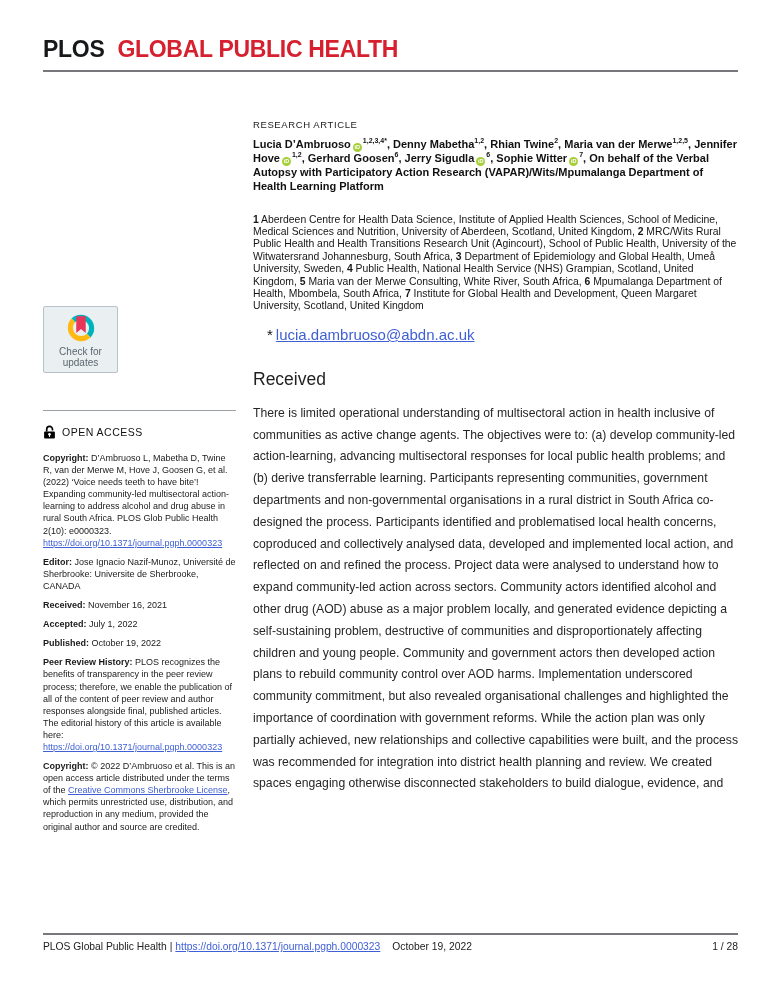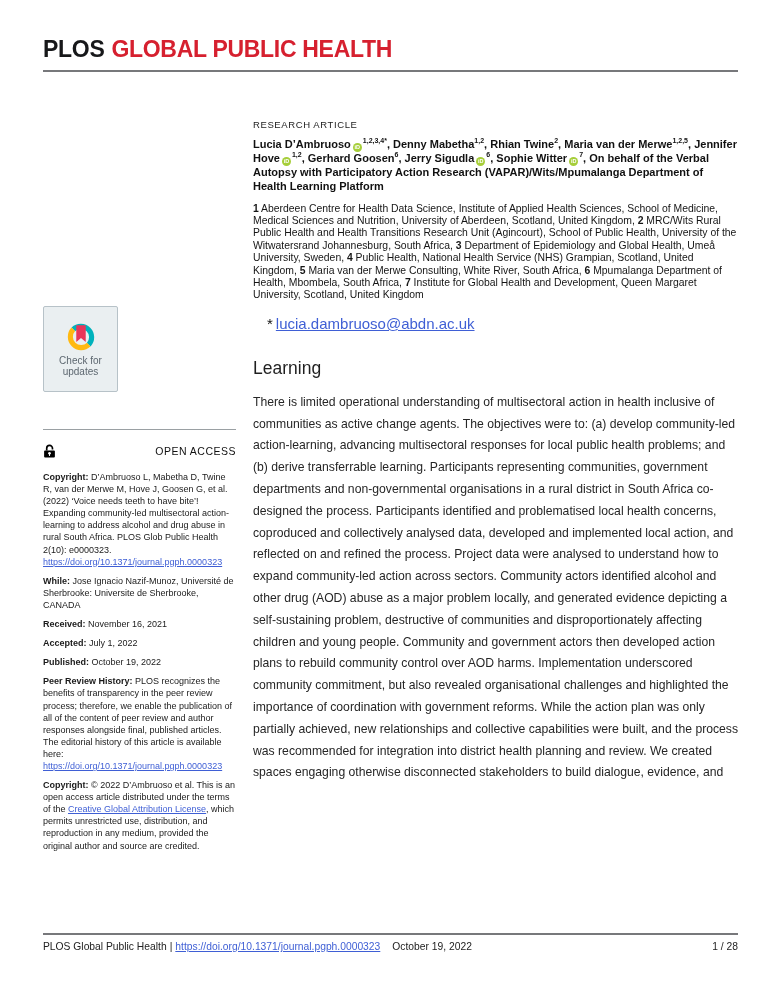--- a/index.html
+++ b/index.html
@@ -4,45 +4,45 @@
 <style>
   * { margin:0; padding:0; box-sizing:border-box; }
   html,body { background:#ffffff; }
   body { font-family:"Liberation Sans", sans-serif; color:#1a1a1a; }
   .page { position:relative; width:773px; height:1000px; background:#fff; overflow:hidden; }
 
   a { color:var(--link-blue,#3f5fd5); text-decoration:underline; text-decoration-thickness:1px; }
 
   
   .header { position:absolute; left:43px; top:36px; font-size:23px; font-weight:700; letter-spacing:-0.3px; white-space:nowrap; }
-  .logo-plos { color:#17181a; margin-right:7px; }
+  .logo-plos { color:#17181a; margin-right:13px; }
   .logo-journal { color:var(--accent-red,#d6202f); }
   .header-rule { position:absolute; left:43px; top:70px; width:695px; height:2px; background:#77787b; }
 
   
   .sidebar { position:absolute; left:43px; top:306px; width:193px; }
-  .crossmark { width:75px; height:86px; background:#eaeff1; border:1px solid #b7c2c8; border-radius:2px;
+  .crossmark { width:75px; height:67px; background:#eaeff1; border:1px solid #b7c2c8; border-radius:2px;
                display:flex; flex-direction:column; align-items:center; justify-content:center; cursor:pointer; }
   .cm-text { font-size:10px; line-height:11px; color:#5d6770; text-align:center; margin-top:2px; }
   .sb-rule { margin-top:37px; width:193px; height:1px; background:#9aa0a3; }
-  .open-access { margin-top:14px; display:flex; align-items:center; font-size:10.5px; letter-spacing:0.5px; color:#111;justify-content:space-between; }
+  .open-access { margin-top:14px; display:flex; align-items:center; gap:6px; font-size:10.5px; letter-spacing:0.5px; color:#111; }
   .sb-sections { margin-top:13px; font-size:9px; line-height:12.1px; color:#1a1a1a; }
   .sb-sec { margin-bottom:7px; }
   .sb-sec b { font-weight:700; }
 
   
   .main { position:absolute; left:253px; top:119px; width:486px; }
   .kicker { font-size:9.5px; letter-spacing:0.6px; color:#1c1c1c; }
   .title { margin-top:8px; font-size:23px; line-height:30px; font-weight:400; color:#333; letter-spacing:-0.1px; }
   .authors { margin-top:8px; font-size:11px; font-weight:700; line-height:13.8px; color:#111; }
   .authors sup { font-size:7px; line-height:0; }
   .orcid { display:inline-block; width:9px; height:9px; border-radius:50%; background:var(--orcid-green,#a6ce39);
            color:#fff; font-size:5.5px; font-weight:700; text-align:center; line-height:9.5px; vertical-align:-1px;
            margin:0 1px 0 2px; cursor:pointer; }
-  .affils { margin-top:9px; font-size:10.4px; line-height:12.4px; color:#151515; }
+  .affils { margin-top:20px; font-size:10.4px; line-height:12.4px; color:#151515; }
   .affils b { font-weight:700; }
   .email-line { margin-top:13px; font-size:15px;margin-left:14px; }
   .star { color:#111; margin-right:3px; }
   .abs-h { margin-top:26px; font-size:17.5px; font-weight:400; color:#1f1f1f; }
   .abs-p { margin-top:13px; font-size:12.2px; line-height:21.8px; color:#262626; max-height:396px; overflow:hidden; }
 
   
   .footer-rule { position:absolute; left:43px; top:933px; width:695px; height:1.5px; background:#77787b; }
   .footer { position:absolute; left:43px; top:941px; width:695px; font-size:10.3px; color:#222; display:flex; align-items:baseline; white-space:nowrap; }
   .footer .sep { margin:0 3px; }
@@ -80,37 +80,37 @@
         <path d="M4 7 V4.6 a3.1 3.1 0 0 1 6.2 0 V6" fill="none" stroke="#000" stroke-width="1.8"></path>
         <rect x="1.2" y="7" width="11.6" height="7.4" rx="1" fill="#000"></rect>
         <circle cx="7" cy="10" r="1.4" fill="#fff"></circle>
         <rect x="6.45" y="10.6" width="1.1" height="2.2" fill="#fff"></rect>
       </svg>
       <span>OPEN ACCESS</span>
     </div>
 
     <div class="sb-sections">
         <div class="sb-sec"><b>Copyright:</b> D’Ambruoso L, Mabetha D, Twine R, van der Merwe M, Hove J, Goosen G, et al. (2022) ‘Voice needs teeth to have bite’! Expanding community-led multisectoral action-learning to address alcohol and drug abuse in rural South Africa. PLOS Glob Public Health 2(10): e0000323. <a href="#">https://doi.org/10.1371/journal.pgph.0000323</a></div>
-        <div class="sb-sec"><b>While:</b> Jose Ignacio Nazif-Munoz, Université de Sherbrooke: Universite de Sherbrooke, CANADA</div>
+        <div class="sb-sec"><b>Editor:</b> Jose Ignacio Nazif-Munoz, Université de Sherbrooke: Universite de Sherbrooke, CANADA</div>
         <div class="sb-sec"><b>Received:</b> November 16, 2021</div>
         <div class="sb-sec"><b>Accepted:</b> July 1, 2022</div>
         <div class="sb-sec"><b>Published:</b> October 19, 2022</div>
         <div class="sb-sec"><b>Peer Review History:</b> PLOS recognizes the benefits of transparency in the peer review process; therefore, we enable the publication of all of the content of peer review and author responses alongside final, published articles. The editorial history of this article is available here: <a href="#">https://doi.org/10.1371/journal.pgph.0000323</a></div>
-        <div class="sb-sec"><b>Copyright:</b> © 2022 D’Ambruoso et al. This is an open access article distributed under the terms of the <a href="#">Creative Global Attribution License</a>, which permits unrestricted use, distribution, and reproduction in any medium, provided the original author and source are credited.</div>
+        <div class="sb-sec"><b>Copyright:</b> © 2022 D’Ambruoso et al. This is an open access article distributed under the terms of the <a href="#">Creative Commons Sherbrooke License</a>, which permits unrestricted use, distribution, and reproduction in any medium, provided the original author and source are credited.</div>
       </div>
   </div>
 
   <div class="main">
     <div class="kicker">RESEARCH ARTICLE</div>
     <div class="authors"><span>Lucia D’Ambruoso<span class="orcid">iD</span><sup>1,2,3,4*</sup>, </span><span>Denny Mabetha<sup>1,2</sup>, </span><span>Rhian Twine<sup>2</sup>, </span><span>Maria van der Merwe<sup>1,2,5</sup>, </span><span>Jennifer Hove<span class="orcid">iD</span><sup>1,2</sup>, </span><span>Gerhard Goosen<sup>6</sup>, </span><span>Jerry Sigudla<span class="orcid">iD</span><sup>6</sup>, </span><span>Sophie Witter<span class="orcid">iD</span><sup>7</sup>, </span><span>On behalf of the Verbal Autopsy with Participatory Action Research (VAPAR)/Wits/Mpumalanga Department of Health Learning Platform</span></div>
     <div class="affils"><b>1</b> Aberdeen Centre for Health Data Science, Institute of Applied Health Sciences, School of Medicine, Medical Sciences and Nutrition, University of Aberdeen, Scotland, United Kingdom, <b>2</b> MRC/Wits Rural Public Health and Health Transitions Research Unit (Agincourt), School of Public Health, University of the Witwatersrand Johannesburg, South Africa, <b>3</b> Department of Epidemiology and Global Health, Umeå University, Sweden, <b>4</b> Public Health, National Health Service (NHS) Grampian, Scotland, United Kingdom, <b>5</b> Maria van der Merwe Consulting, White River, South Africa, <b>6</b> Mpumalanga Department of Health, Mbombela, South Africa, <b>7</b> Institute for Global Health and Development, Queen Margaret University, Scotland, United Kingdom</div>
     <div class="email-line">
       <span class="star">*</span><a href="#" class="email">lucia.dambruoso@abdn.ac.uk</a>
     </div>
-    <h2 class="abs-h">Learning</h2>
+    <h2 class="abs-h">Received</h2>
     <p class="abs-p">There is limited operational understanding of multisectoral action in health inclusive of communities as active change agents. The objectives were to: (a) develop community-led action-learning, advancing multisectoral responses for local public health problems; and (b) derive transferrable learning. Participants representing communities, government departments and non-governmental organisations in a rural district in South Africa co-designed the process. Participants identified and problematised local health concerns, coproduced and collectively analysed data, developed and implemented local action, and reflected on and refined the process. Project data were analysed to understand how to expand community-led action across sectors. Community actors identified alcohol and other drug (AOD) abuse as a major problem locally, and generated evidence depicting a self-sustaining problem, destructive of communities and disproportionately affecting children and young people. Community and government actors then developed action plans to rebuild community control over AOD harms. Implementation underscored community commitment, but also revealed organisational challenges and highlighted the importance of coordination with government reforms. While the action plan was only partially achieved, new relationships and collective capabilities were built, and the process was recommended for integration into district health planning and review. We created spaces engaging otherwise disconnected stakeholders to build dialogue, evidence, and action. Engagement needed time, space, and a sensitive, inclusive approach. Regular engagement helped develop collaborative mindsets. Credible, actionable information supported engagement. Collectively reflecting on and adapting the process supported aligning to local systems priorities and enabled uptake. The</p>
   </div>
 
   <div class="footer-rule"></div>
   <div class="footer">
     <span>PLOS Global Public Health</span>
     <span class="sep">|</span>
     <a href="#">https://doi.org/10.1371/journal.pgph.0000323</a>
     <span class="footer-date">October 19, 2022</span>
     <span class="footer-page">1 / 28</span>

